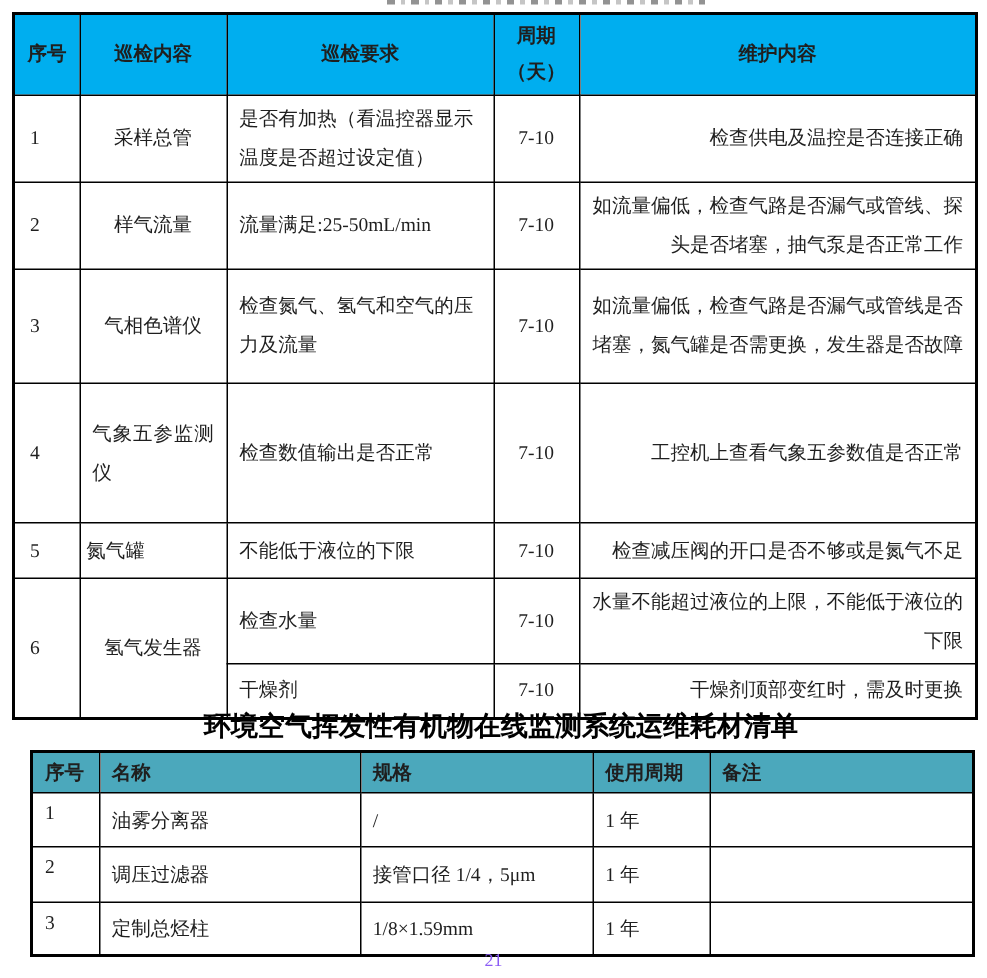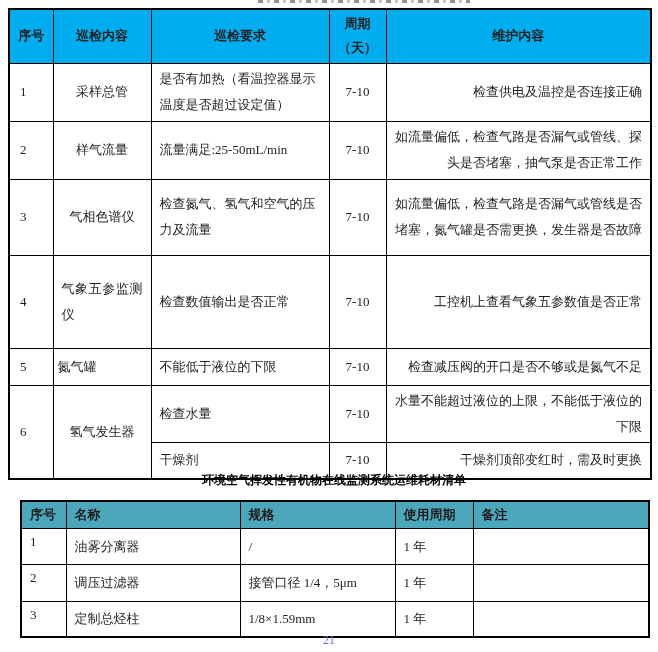--- a/index.html
+++ b/index.html
@@ -51,21 +51,21 @@
   .t1 td.req   { text-align: left; margin-top: 36px; }
   .t1 td.per   { text-align: center; padding: 2px 2px; }
   .t1 td.mnt   { text-align: right; }
   .t1 .hdr-period span { display: block; line-height: 24px; }
 
   
   .t2-title {
     position: absolute; left: 20px; top: 472px; width: 628px;
     text-align: center;
     font-family: Liberation Sans, sans-serif;
-    font-weight: bold; font-size: 12px; color: #000;
+    font-weight: bold; font-size: 18px; color: #000;
   }
 
   
   .t2 {
     position: absolute; left: 20px; top: 500px; width: 628px;
     border: 2px solid #000;
     font-size: 13px; line-height: 22px;
   }
   .t2 th {
     background: #4BA8BC;

